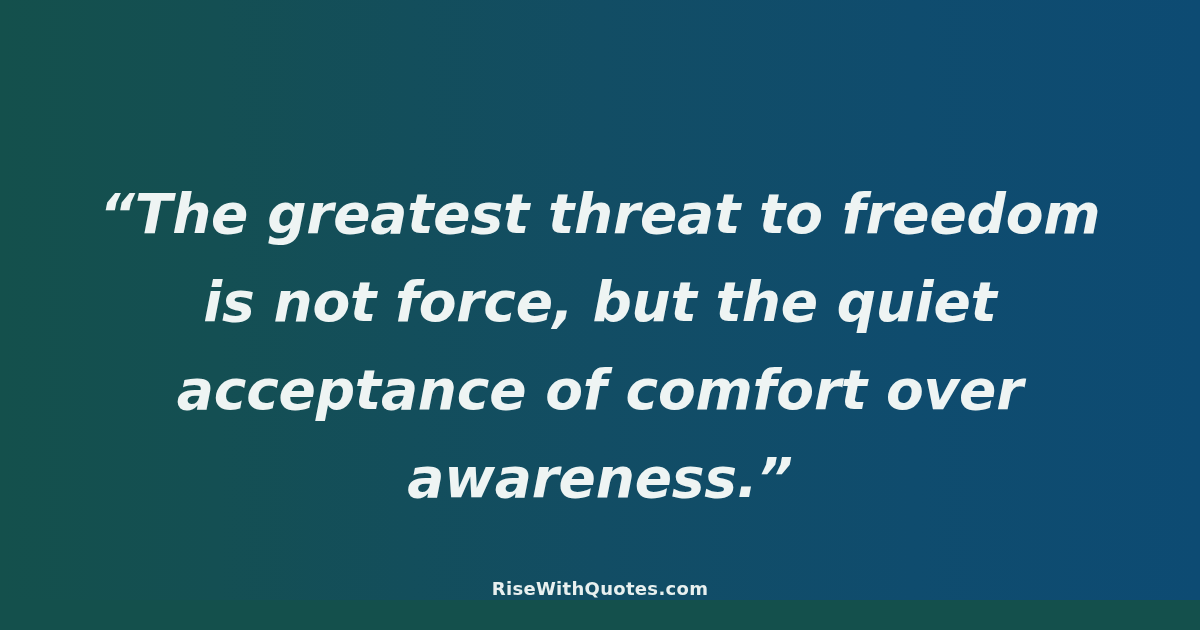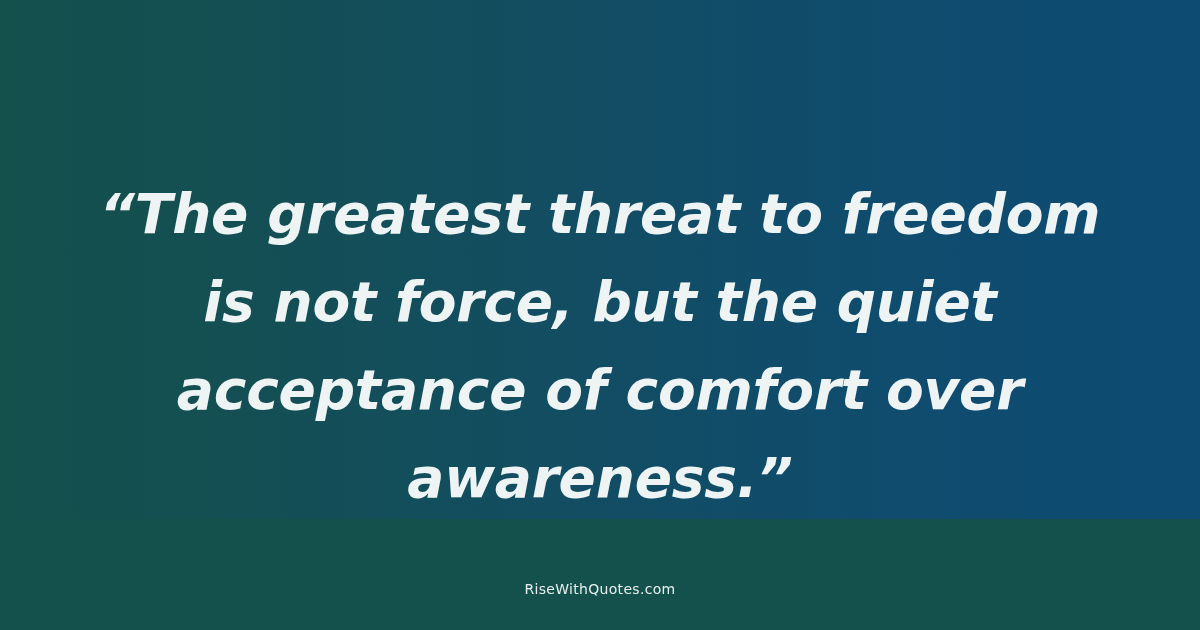--- a/index.html
+++ b/index.html
@@ -12,21 +12,21 @@
     width: 1200px;
     height: 630px;
     overflow: hidden;
     font-family: "DejaVu Sans", "Liberation Sans", sans-serif;
     background: #14504c;
   }
 
   .quote-card {
     position: relative;
     width: 1200px;
-    height: 519px;
+    height: 600px;
     box-sizing: border-box;
     background-image: linear-gradient(
       to right,
       #14504c 0%,
       #144f53 18%,
       #124d64 50%,
       #0f4c6e 76%,
       #0d4b73 100%
     );
     display: flex;
@@ -63,22 +63,22 @@
     left: 0;
     right: 0;
     top: 578px;
     text-align: center;
   }
 
   .site-name {
     display: inline-block;
     font-family: "DejaVu Sans", "Liberation Sans", sans-serif;
     font-style: normal;
-    font-weight: normal;
-    font-size: 14px;
+    font-weight: bold;
+    font-size: 18px;
     line-height: 22px;
     letter-spacing: 0.3px;
     color: #e8f0ef;
   }
 </style>
 </head>
 <body>
 
 <div class="quote-card">
 

